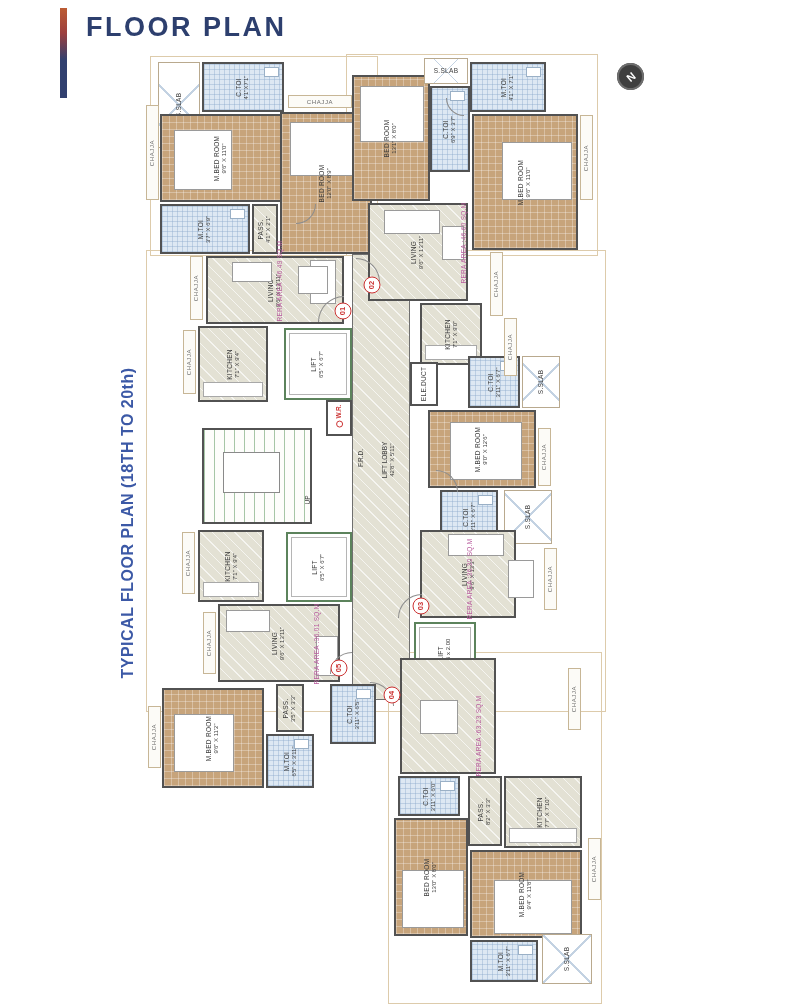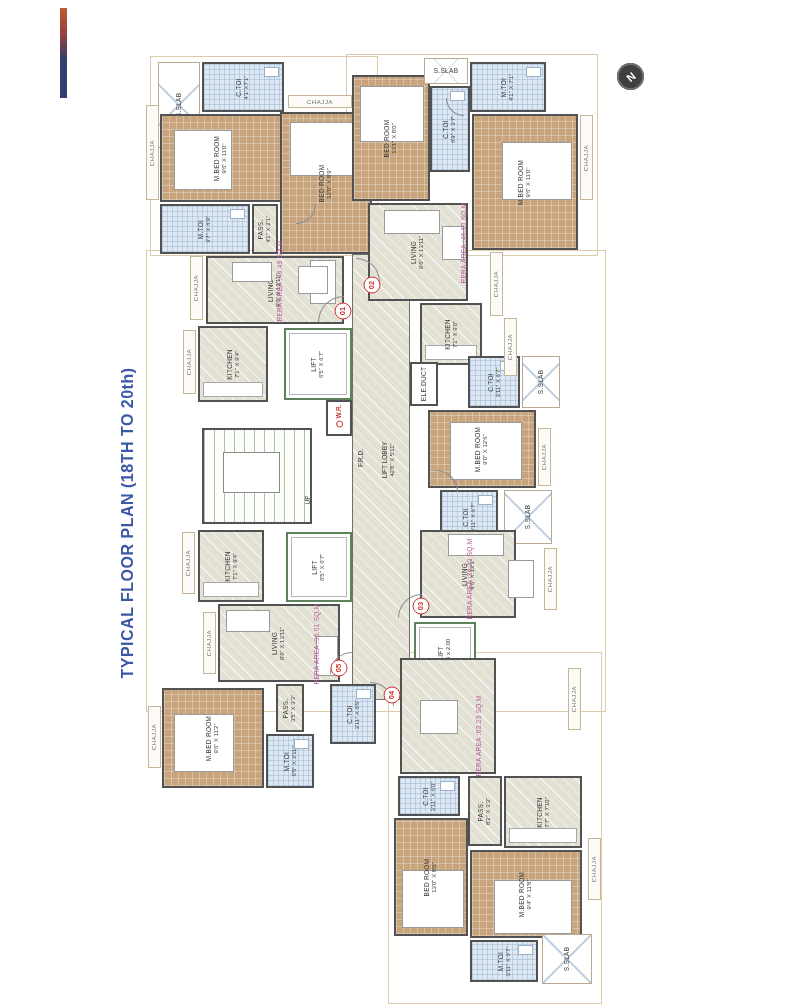--- a/index.html
+++ b/index.html
@@ -67,20 +67,21 @@
   .rera .in{transform:rotate(-90deg);font-size:6.5px;color:#b85c9e;letter-spacing:.3px;white-space:nowrap;}
   .unit{position:absolute;z-index:5;width:17px;height:17px;border-radius:50%;background:#fff;
       border:1.5px solid #cc3333;transform:translate(-50%,-50%);display:flex;align-items:center;justify-content:center;}
   .unit span{font-size:7.5px;font-weight:700;color:#cc3333;transform:rotate(-90deg);display:block;}
 </style>
 </head>
 <body>
 
 <div id="page">
   <div id="accent-bar"></div>
+  <div id="page-title">FLOOR PLAN</div>
   <div id="side-title">TYPICAL FLOOR PLAN (18TH TO 20th)</div>
   <div id="compass">
     <span>N</span>
   </div>
   <div id="plan">
       <div class="outline" style="position: absolute; left: 150px; top: 56px; width: 228px; height: 200px;"></div>
       <div class="outline" style="position: absolute; left: 346px; top: 54px; width: 252px; height: 202px;"></div>
       <div class="outline" style="position: absolute; left: 146px; top: 250px; width: 460px; height: 462px;"></div>
       <div class="outline" style="position: absolute; left: 388px; top: 652px; width: 214px; height: 352px;"></div>
       <div class="room t-lobby" style="position: absolute; left: 352px; top: 254px; width: 58px; height: 446px;"></div>

